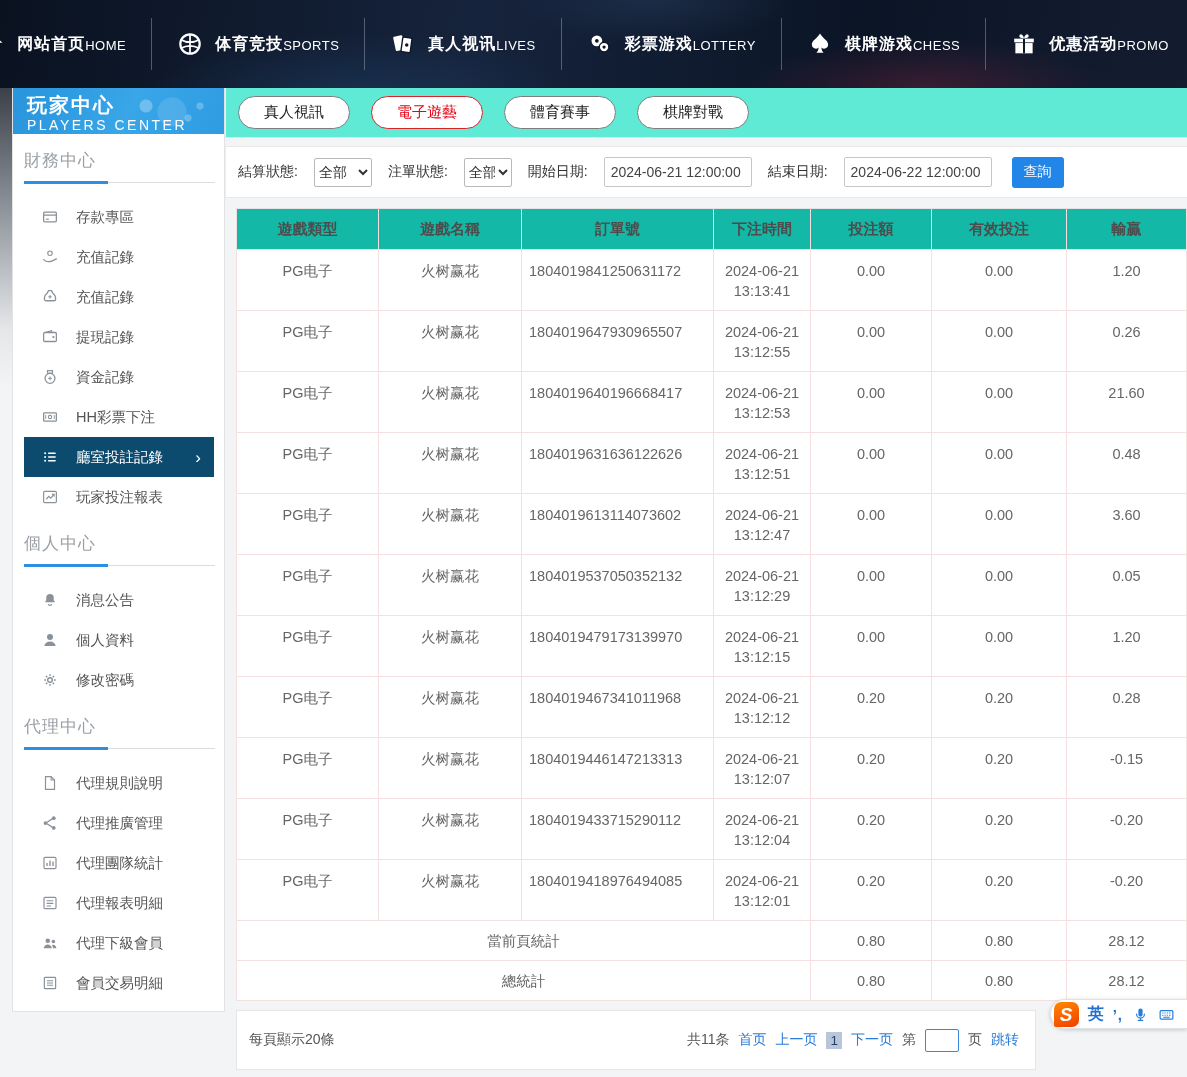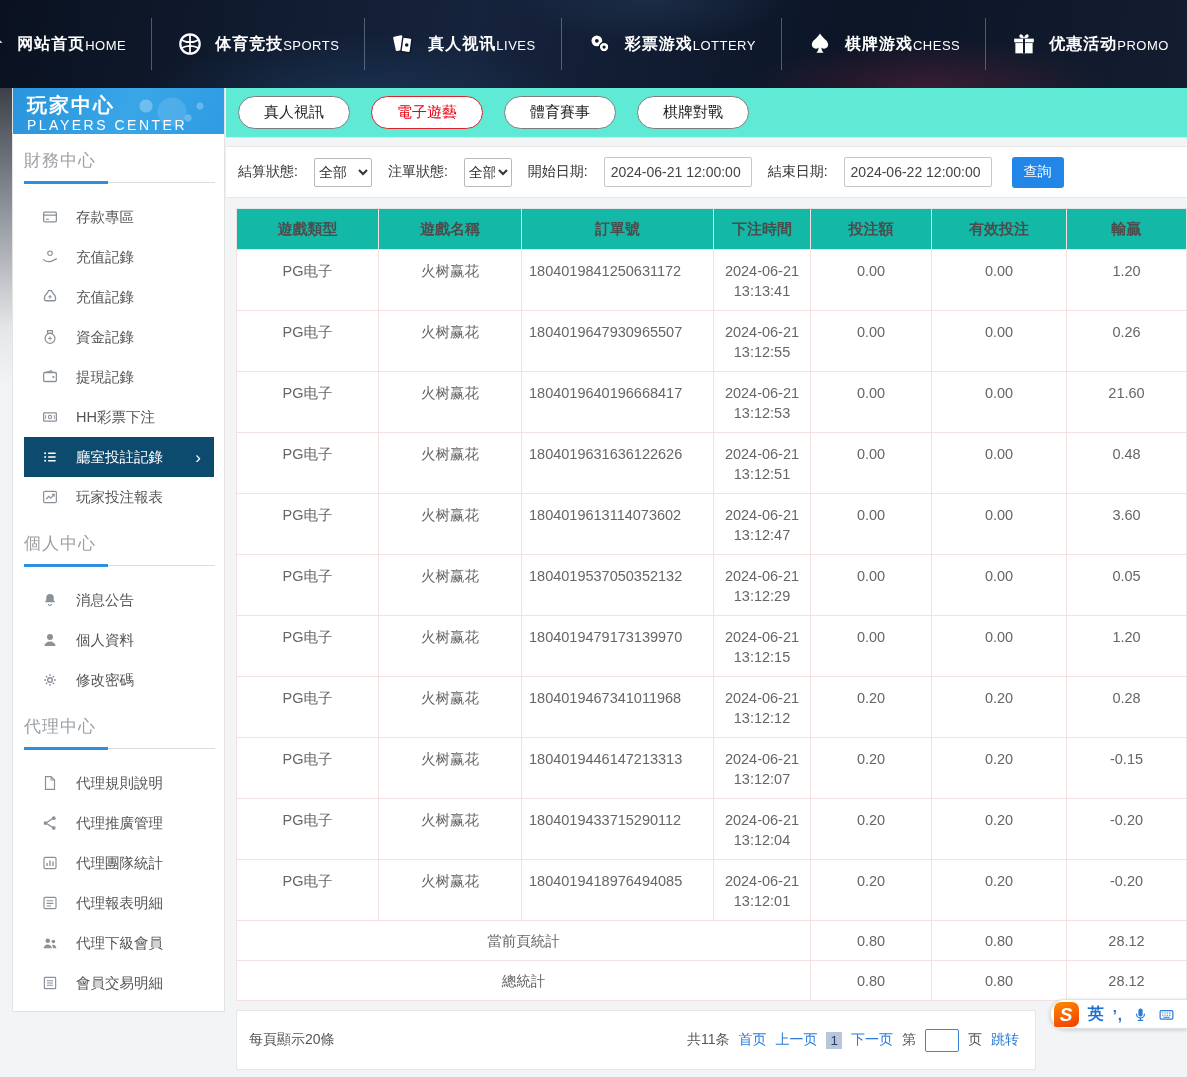--- a/index.html
+++ b/index.html
@@ -226,36 +226,36 @@
                   <svg viewBox="0 0 24 24">
                     <path d="M10 3.5h4l1.8 3.6c2.7 1.8 3.7 4.5 3.7 7.4 0 1.5-1 2.5-2.5 2.5H7c-1.5 0-2.5-1-2.5-2.5 0-2.9 1-5.6 3.7-7.4z" fill="none" stroke="currentColor" stroke-width="1.7"></path>
                     <path d="M12 9.2v5M9.8 11.7h4.4" stroke="currentColor" stroke-width="1.4"></path>
                   </svg>
                 </span>
                 <span>充值記錄</span>
               </div>
               <div class="sb-item">
                 <span class="icon">
                   <svg viewBox="0 0 24 24">
+                    <path d="M5.5 6l8.5-2.4 1 2.4" fill="none" stroke="currentColor" stroke-width="1.5"></path>
+                    <rect x="3.5" y="6" width="17" height="12" rx="1.5" fill="none" stroke="currentColor" stroke-width="1.7"></rect>
+                    <circle cx="16.5" cy="12" r="1.5" fill="currentColor"></circle>
+                  </svg>
+                </span>
+                <span>提現記錄</span>
+              </div>
+              <div class="sb-item">
+                <span class="icon">
+                  <svg viewBox="0 0 24 24">
                     <rect x="8.7" y="3.5" width="6.6" height="3.4" fill="none" stroke="currentColor" stroke-width="1.6"></rect>
                     <circle cx="12" cy="13.8" r="6.6" fill="none" stroke="currentColor" stroke-width="1.7"></circle>
                     <path d="M9.4 13.8h5.2M12 11.2v5.2" stroke="currentColor" stroke-width="1.3"></path>
                   </svg>
                 </span>
                 <span>資金記錄</span>
-              </div>
-              <div class="sb-item">
-                <span class="icon">
-                  <svg viewBox="0 0 24 24">
-                    <path d="M5.5 6l8.5-2.4 1 2.4" fill="none" stroke="currentColor" stroke-width="1.5"></path>
-                    <rect x="3.5" y="6" width="17" height="12" rx="1.5" fill="none" stroke="currentColor" stroke-width="1.7"></rect>
-                    <circle cx="16.5" cy="12" r="1.5" fill="currentColor"></circle>
-                  </svg>
-                </span>
-                <span>提現記錄</span>
               </div>
               <div class="sb-item">
                 <span class="icon">
                   <svg viewBox="0 0 24 24">
                     <rect x="3.5" y="6.5" width="17" height="11" rx="1" fill="none" stroke="currentColor" stroke-width="1.7"></rect>
                     <circle cx="12" cy="12" r="2.2" fill="none" stroke="currentColor" stroke-width="1.4"></circle>
                     <path d="M6.2 9.5v5M17.8 9.5v5" stroke="currentColor" stroke-width="1.2"></path>
                   </svg>
                 </span>
                 <span>HH彩票下注</span>

